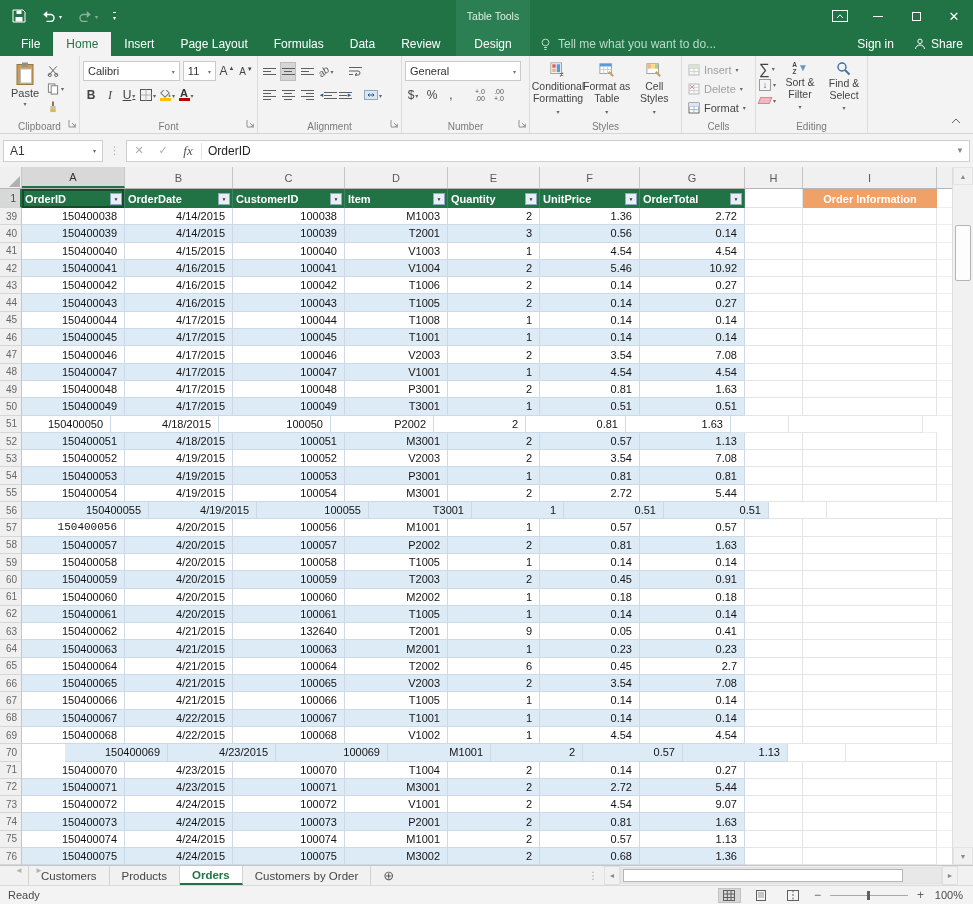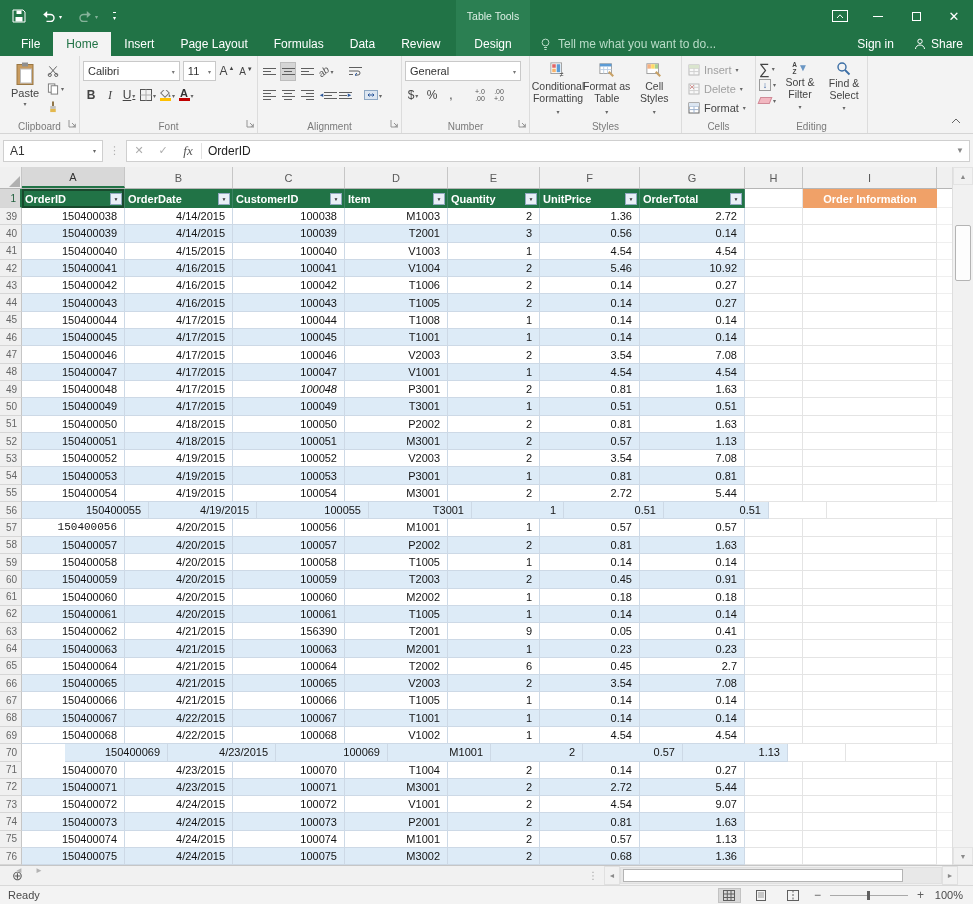--- a/index.html
+++ b/index.html
@@ -743,21 +743,21 @@
         <div class="dcell" style="width: 100px;">4.54</div>
         <div class="dcell" style="width: 105px;">4.54</div>
         <div class="dcell plaincell" style="width: 58px;"></div>
         <div class="dcell plaincell" style="width: 134px;"></div>
         <div class="sliver"></div>
       </div>
       <div class="grow drow">
         <div class="rn">49</div>
         <div class="dcell" style="width: 103px;">150400048</div>
         <div class="dcell" style="width: 108px;">4/17/2015</div>
-        <div class="dcell" style="width: 112px; font-style: italic;">100048</div>
+        <div class="dcell" style="width: 112px;">100048</div>
         <div class="dcell" style="width: 103px;">P3001</div>
         <div class="dcell" style="width: 92px;">2</div>
         <div class="dcell" style="width: 100px;">0.81</div>
         <div class="dcell" style="width: 105px;">1.63</div>
         <div class="dcell plaincell" style="width: 58px;"></div>
         <div class="dcell plaincell" style="width: 134px;"></div>
         <div class="sliver"></div>
       </div>
       <div class="grow drow banded">
         <div class="rn">50</div>
@@ -767,21 +767,21 @@
         <div class="dcell" style="width: 103px;">T3001</div>
         <div class="dcell" style="width: 92px;">1</div>
         <div class="dcell" style="width: 100px;">0.51</div>
         <div class="dcell" style="width: 105px;">0.51</div>
         <div class="dcell plaincell" style="width: 58px;"></div>
         <div class="dcell plaincell" style="width: 134px;"></div>
         <div class="sliver"></div>
       </div>
       <div class="grow drow">
         <div class="rn">51</div>
-        <div class="dcell" style="width: 103px; text-align: center;">150400050</div>
+        <div class="dcell" style="width: 89px; text-align: center;">150400050</div>
         <div class="dcell" style="width: 108px;">4/18/2015</div>
         <div class="dcell" style="width: 112px;">100050</div>
         <div class="dcell" style="width: 103px;">P2002</div>
         <div class="dcell" style="width: 92px;">2</div>
         <div class="dcell" style="width: 100px;">0.81</div>
         <div class="dcell" style="width: 105px;">1.63</div>
         <div class="dcell plaincell" style="width: 58px;"></div>
         <div class="dcell plaincell" style="width: 134px;"></div>
         <div class="sliver"></div>
       </div>
@@ -925,21 +925,21 @@
         <div class="dcell" style="width: 100px;">0.14</div>
         <div class="dcell" style="width: 105px;">0.14</div>
         <div class="dcell plaincell" style="width: 58px;"></div>
         <div class="dcell plaincell" style="width: 134px;"></div>
         <div class="sliver"></div>
       </div>
       <div class="grow drow">
         <div class="rn">63</div>
         <div class="dcell" style="width: 103px;">150400062</div>
         <div class="dcell" style="width: 108px;">4/21/2015</div>
-        <div class="dcell" style="width: 112px;">156390</div>
+        <div class="dcell" style="width: 112px;">132640</div>
         <div class="dcell" style="width: 103px;">T2001</div>
         <div class="dcell" style="width: 92px;">9</div>
         <div class="dcell" style="width: 100px;">0.05</div>
         <div class="dcell" style="width: 105px;">0.41</div>
         <div class="dcell plaincell" style="width: 58px;"></div>
         <div class="dcell plaincell" style="width: 134px;"></div>
         <div class="sliver"></div>
       </div>
       <div class="grow drow banded">
         <div class="rn">64</div>
@@ -1114,20 +1114,26 @@
 
   <div class="vscroll">
     <span class="vs-up">▲</span>
     <span class="vthumb"></span>
     <span class="vs-down">▼</span>
   </div>
 
   <div class="sheetbar">
     <span class="snav" style="position:absolute; left:10px;">◄</span>
     <span class="snav" style="position:absolute; left:30px;">►</span>
+    <div class="stabs" id="sheet-tabs-list">
+        <div class="stab">Customers</div>
+        <div class="stab">Products</div>
+        <div class="stab active">Orders</div>
+        <div class="stab">Customers by Order</div>
+      </div>
     <span class="newsheet">⊕</span>
     <span class="sspacer"></span>
     <span class="sdots">⋮</span>
     <span class="hs-btn">◄</span>
     <span class="hs-track">
         <span class="hthumb"></span>
       </span>
     <span class="hs-btn">►</span>
     <span class="hs-right-pad"></span>
   </div>

